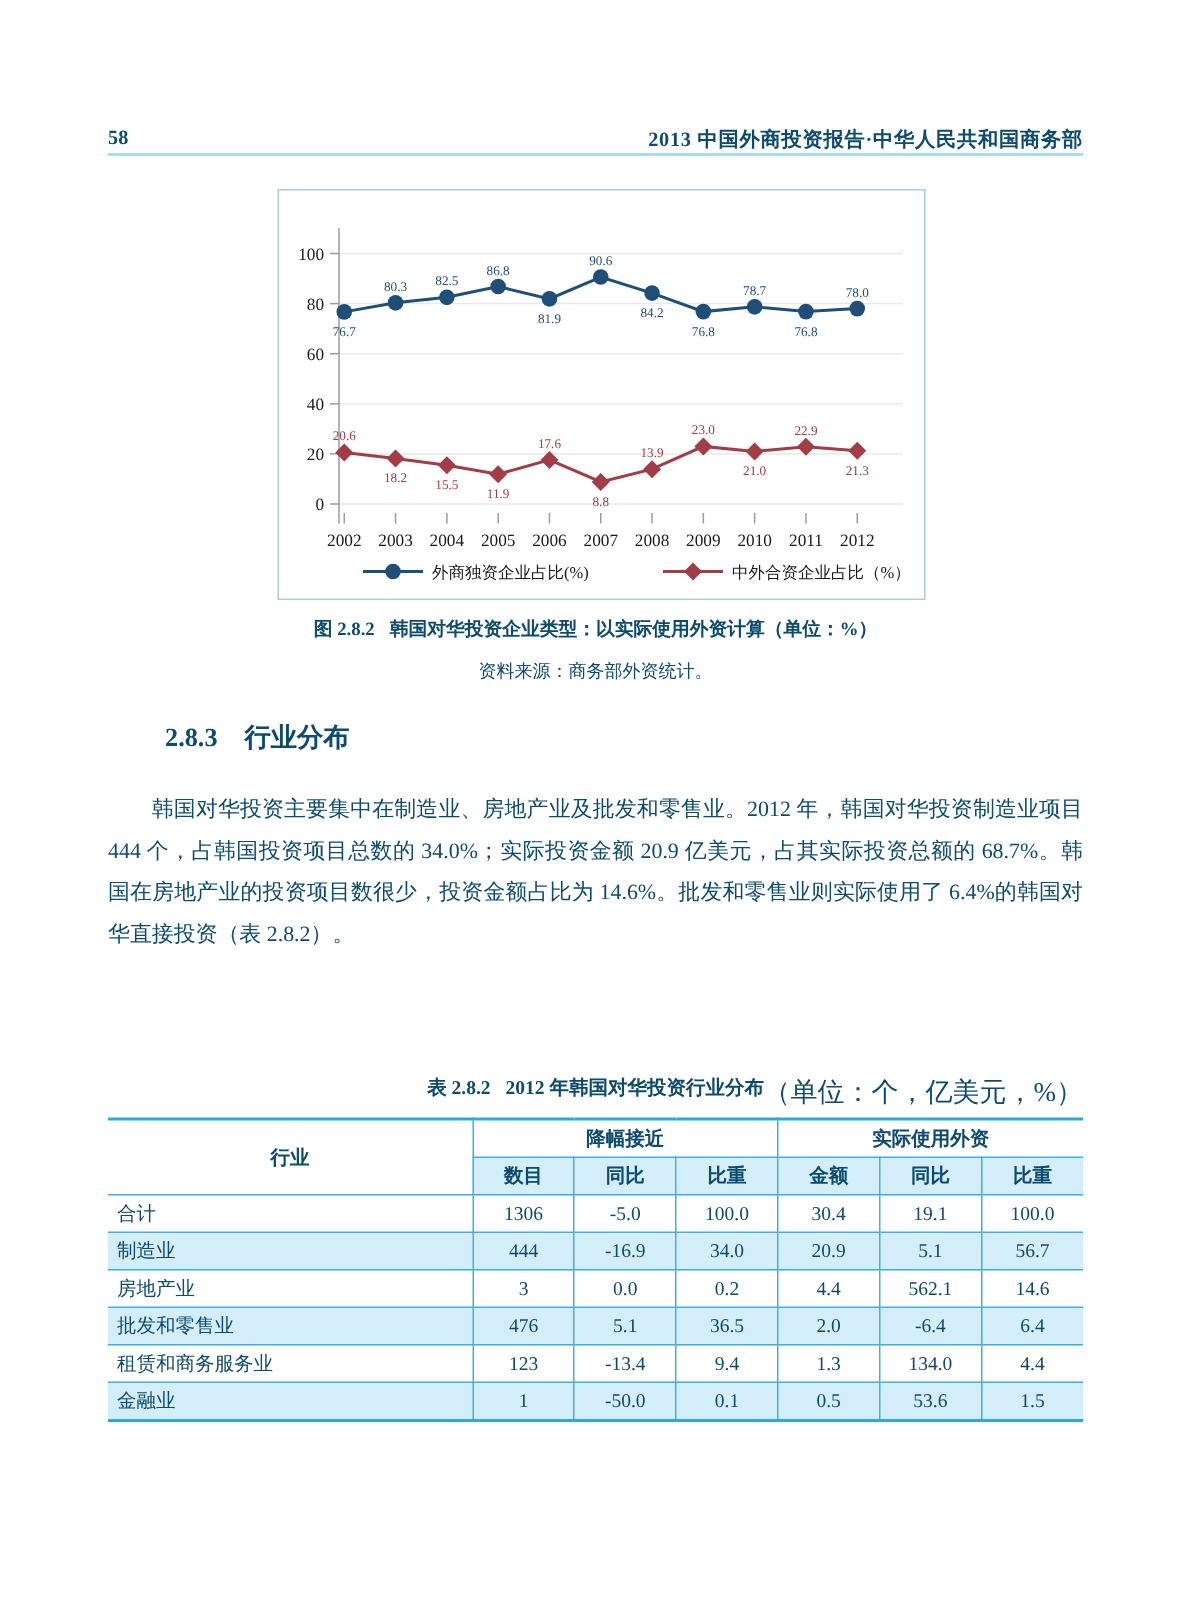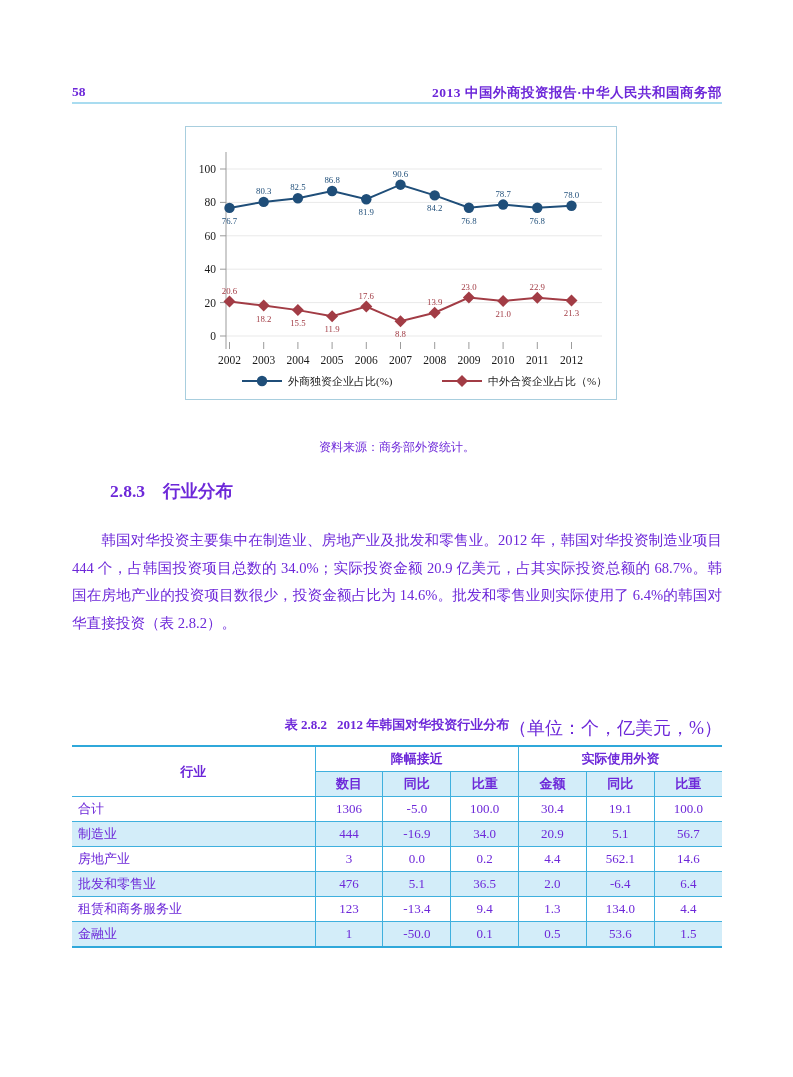--- a/index.html
+++ b/index.html
@@ -1,17 +1,17 @@
 <!DOCTYPE html>
 <html><head>
 <meta charset="utf-8">
 <style>
   html,body{margin:0;padding:0;background:#ffffff;}
   .page{position:relative;width:793px;height:958px;background:#ffffff;overflow:hidden;
-        font-family:"Liberation Serif","DejaVu Serif",serif;color:#6d28d9;}
+        font-family:"Liberation Serif","DejaVu Serif",serif;color:#0c4a6e;}
 
   
   .pagenum{position:absolute;left:72px;top:84px;font-size:13.5px;font-weight:bold;}
   .htitle{position:absolute;right:71px;top:84px;font-size:13.5px;font-weight:bold;letter-spacing:.5px;}
   .hrule{position:absolute;left:72px;top:102px;width:650px;height:2px;background:#a9dcf0;}
 
   
   .chart-box{position:absolute;left:185px;top:126px;width:430px;height:272px;
              border:1px solid #a8cede;background:#fff;}
   .chart-box svg{display:block;}
@@ -157,20 +157,23 @@
         <text x="385.5" y="189.429" text-anchor="middle" font-size="8.8" fill="#a23c45">21.3</text>
         <line x1="56" y1="254" x2="96" y2="254" stroke="#1f4e79" stroke-width="2"></line>
         <circle cx="76" cy="254" r="5.2" fill="#1f4e79"></circle>
         <text x="102" y="258" font-size="11" fill="#1a1a1a">外商独资企业占比(%)</text>
         <line x1="256" y1="254" x2="296" y2="254" stroke="#a23c45" stroke-width="2"></line>
         <polygon points="276,248 282,254 276,260 270,254" fill="#a23c45"></polygon>
         <text x="302" y="258" font-size="11" fill="#1a1a1a">中外合资企业占比（%）</text>
       </svg>
   </div>
 
+  <div class="caption">
+    <span class="lbl">图 2.8.2</span><span>韩国对华投资企业类型：以实际使用外资计算（单位：%）</span>
+  </div>
   <div class="source">资料来源：商务部外资统计。</div>
 
   <div class="sec">
     <span class="num">2.8.3</span><span class="ttl">行业分布</span>
   </div>
 
   <div class="para p1">韩国对华投资主要集中在制造业、房地产业及批发和零售业。2012 年，韩国对华投资制造业项目 444 个，占韩国投资项目总数的 34.0%；实际投资金额 20.9 亿美元，占其实际投资总额的 68.7%。韩国在房地产业的投资项目数很少，投资金额占比为 14.6%。批发和零售业则实际使用了 6.4%的韩国对华直接投资（表 2.8.2）。</div>
 
   <div class="ttitle-row">
     <div class="ttitle">

